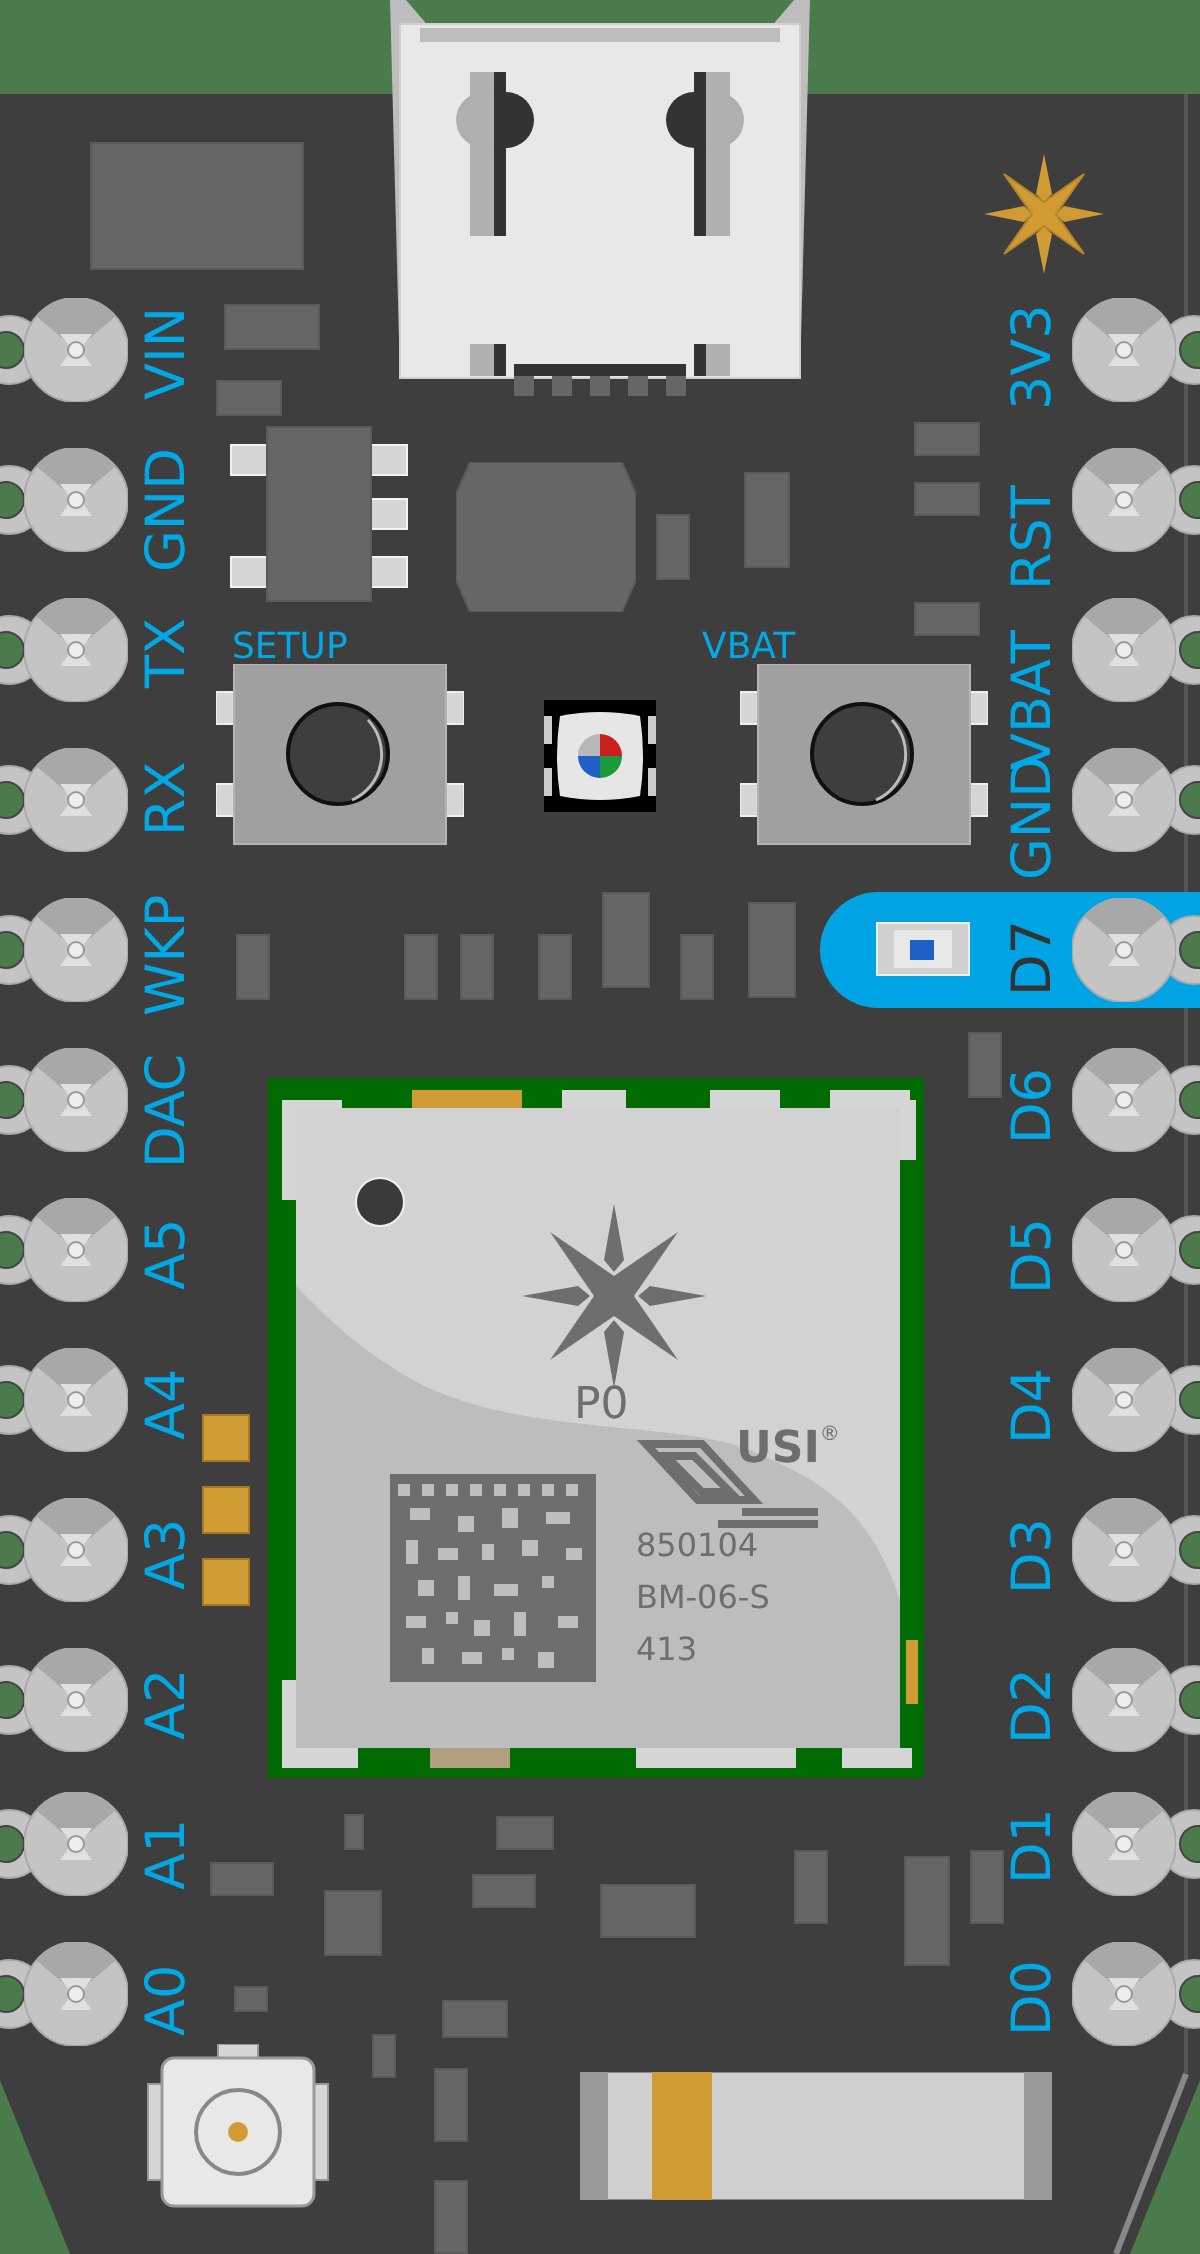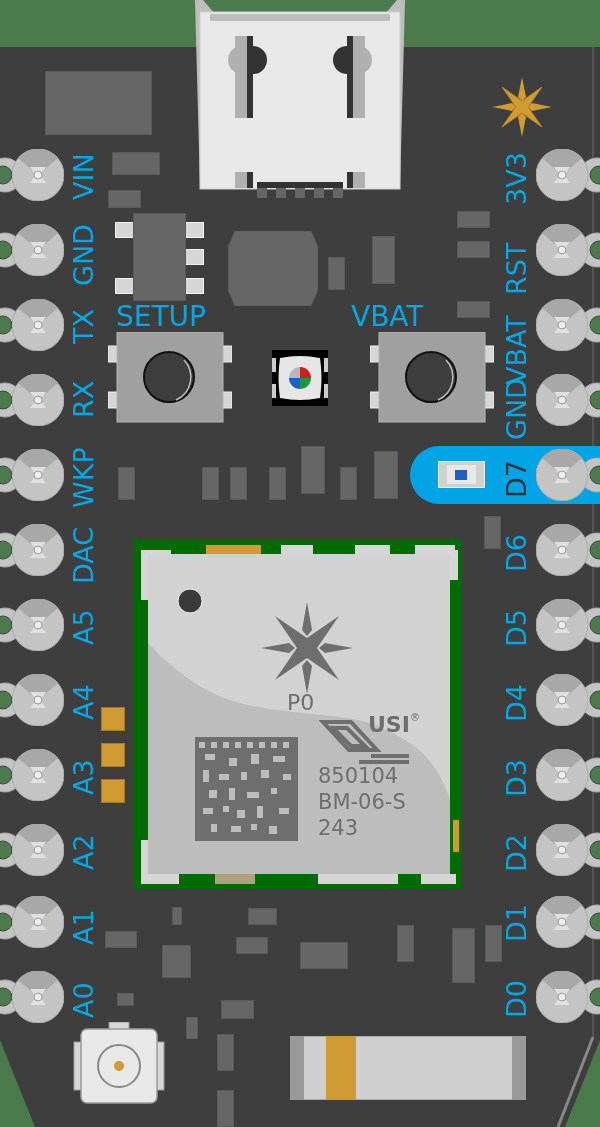--- a/index.html
+++ b/index.html
@@ -4,22 +4,22 @@
 <style>
   html, body { margin: 0; padding: 0; }
   body { width: 600px; height: 1127px; position: relative; overflow: hidden; background: #4b7a4c; font-family: "DejaVu Sans", sans-serif; }
   .abs { position: absolute; }
   .comp { position: absolute; background: #666666; border: 1px solid #5a5a5a; box-sizing: border-box; }
   .pad { position: absolute; background: #d6d6d6; border: 1px solid #f2f2f2; box-sizing: border-box; }
   .pin { position: absolute; width: 52px; height: 52px; }
   .pin-label { position: absolute; color: #00a9e6; font-size: 27px; line-height: 1; white-space: nowrap; }
   .pin-label.left { transform-origin: left top; transform: rotate(-90deg); }
   .pin-label.right { transform-origin: left top; transform: rotate(-90deg); }
-  .btn-label { position: absolute; color: #00a9e6; font-size: 28px; line-height: 1; }
-  .chip-text { position: absolute; color: #6e6e6e; font-size: 21px; line-height: 1.15; }
+  .btn-label { position: absolute; color: #00a9e6; font-size: 18px; line-height: 1; margin-top: 12px; }
+  .chip-text { position: absolute; color: #6e6e6e; font-size: 16px; line-height: 1.15; }
 </style>
 </head>
 <body>
 
 <svg class="abs" style="left:0;top:0" width="600" height="1127" viewBox="0 0 600 1127">
   <polygon points="0,47 600,47 600,1040 565,1127 35,1127 0,1040" fill="#3e3e3e"></polygon>
   <line x1="593" y1="47" x2="593" y2="1037" stroke="#555" stroke-width="2"></line>
   <line x1="593" y1="1037" x2="558" y2="1127" stroke="#888" stroke-width="3"></line>
 </svg>
 
@@ -190,21 +190,21 @@
     <line x1="50" y1="36" x2="88" y2="36"></line>
     <line x1="38" y1="42" x2="88" y2="42"></line>
   </g>
 </svg>
 <div class="chip-text" style="left:287px;top:690px;font-size:22px;">P0</div>
 <div class="chip-text" style="left:368px;top:712px;font-size:22px;font-weight:bold;">
   <span>USI</span><span style="font-size:10px;vertical-align:top;font-weight:normal;">®</span>
 </div>
 <div class="chip-text" style="left:318px;top:764px;">850104</div>
 <div class="chip-text" style="left:318px;top:790px;">BM-06-S</div>
-<div class="chip-text" style="left:318px;top:816px;">243</div>
+<div class="chip-text" style="left:318px;top:816px;">413</div>
 
 <div class="abs" style="left:101px;top:707px;width:24px;height:24px;background:#d09b33;border:1px solid #a87a20;box-sizing:border-box;"></div>
 <div class="abs" style="left:101px;top:743px;width:24px;height:24px;background:#d09b33;border:1px solid #a87a20;box-sizing:border-box;"></div>
 <div class="abs" style="left:101px;top:779px;width:24px;height:24px;background:#d09b33;border:1px solid #a87a20;box-sizing:border-box;"></div>
 
 <div class="comp" style="left:172px;top:907px;width:10px;height:18px;"></div>
 <div class="comp" style="left:248px;top:908px;width:29px;height:17px;"></div>
 <div class="comp" style="left:105px;top:931px;width:32px;height:17px;"></div>
 <div class="comp" style="left:162px;top:945px;width:29px;height:33px;"></div>
 <div class="comp" style="left:236px;top:937px;width:32px;height:17px;"></div>

